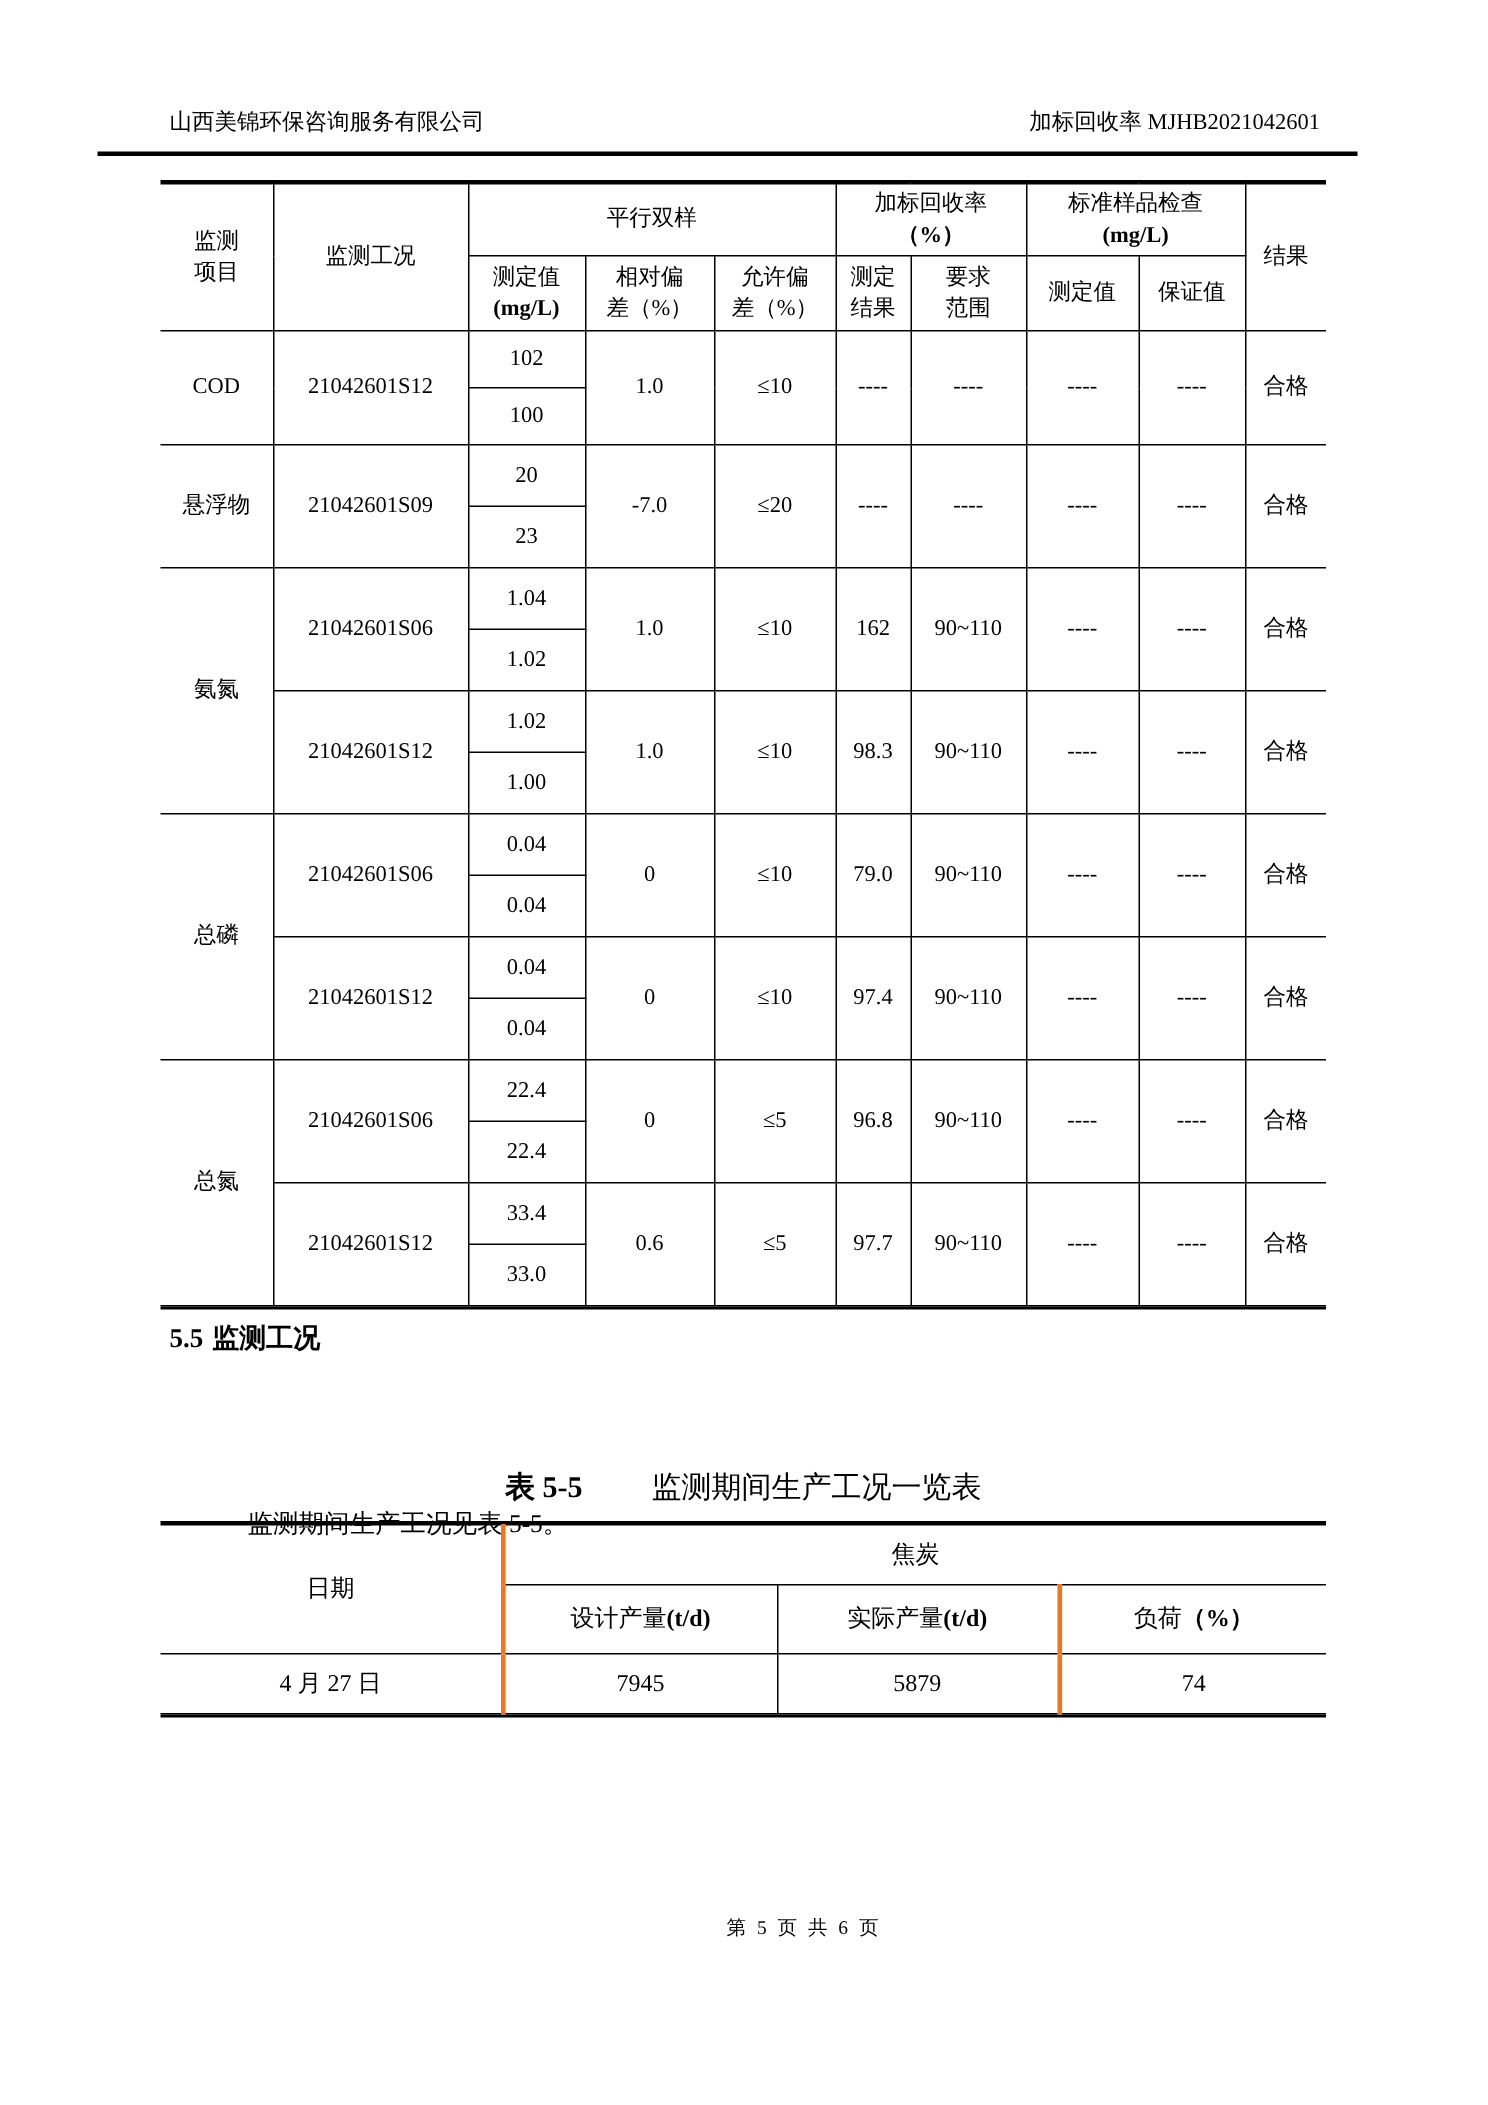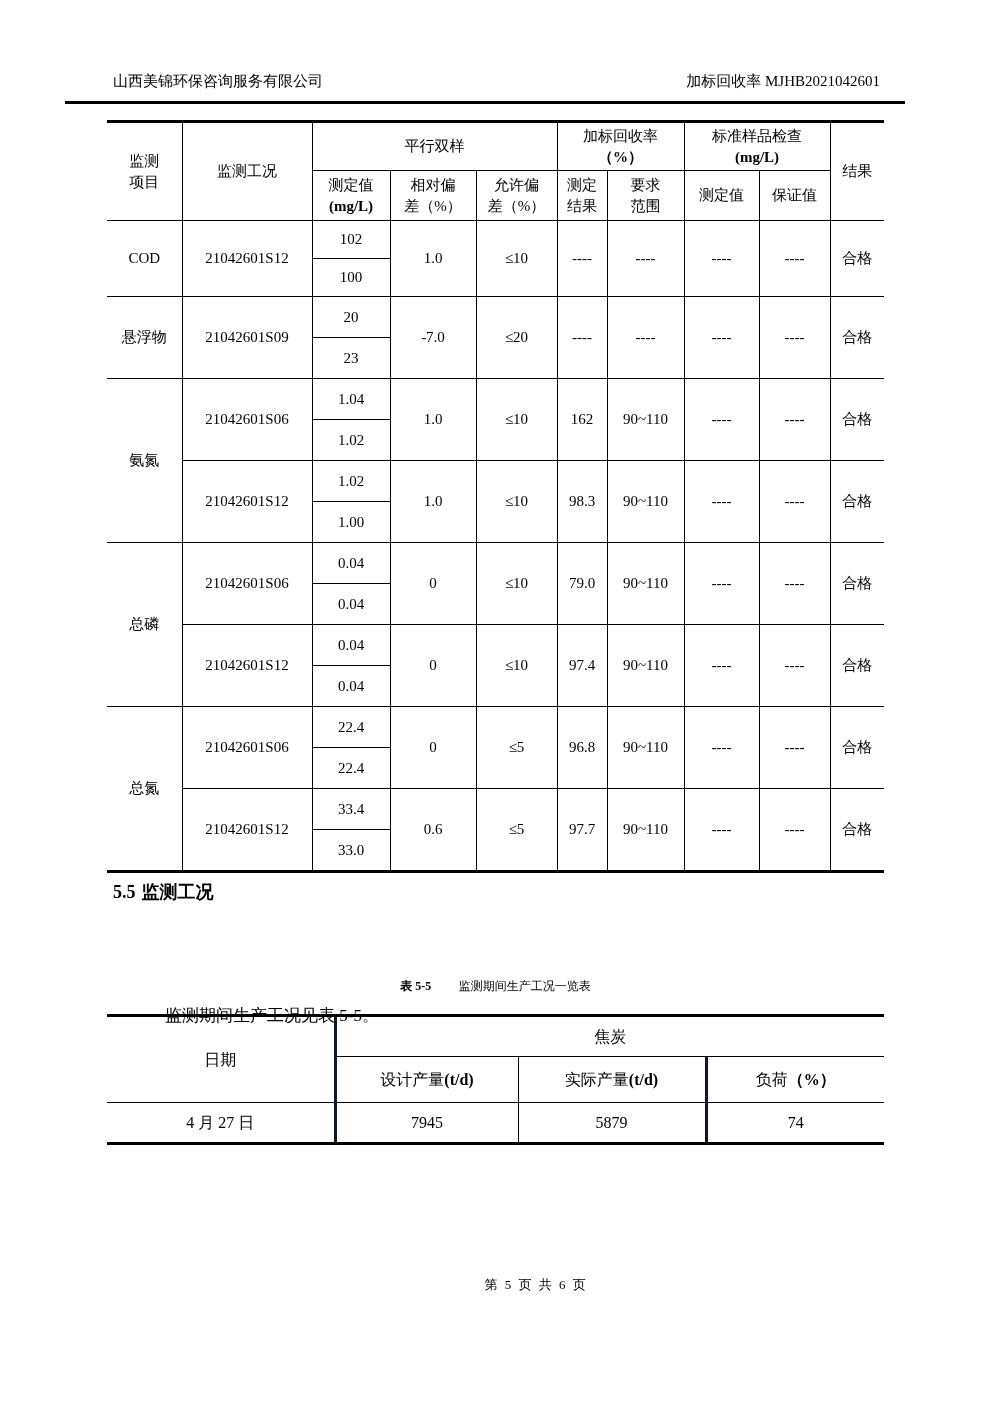--- a/index.html
+++ b/index.html
@@ -17,34 +17,34 @@
   .t1wrap{ top:120px; left:107px; }
   .t2wrap{ top:1014px; left:107px; }
 
   table{ border-collapse:collapse; table-layout:fixed; }
   .t1{ width:777px; font-size:15px; }
   .t2{ width:777px; font-size:16px; }
   td{ border:1px solid #000; text-align:center; vertical-align:middle;
       padding:0 2px; line-height:1.35; }
   .no-l{ border-left:none; }
   .no-r{ border-right:none; }
-  .bl3{ border-left:3px solid #0f172a; }
+  .bl3{ border-left:3px solid #f97316; }
   .pl{ white-space:pre-line; }
   .l{ display:block; }
   .bu{ font-weight:bold; }
 
   .rh1{ height:48px; } .rh2{ height:50px; }
   .rs{ height:38px; }  .rt{ height:41px; }
   .r2a{ height:40px; } .r2b{ height:46px; } .r2c{ height:40px; }
 
   .sec{ position:absolute; top:880px; left:113px; font-size:18px; font-weight:bold; }
   .sec .num{ margin-right:6px; }
   .para{ position:absolute; top:979px; left:113px; width:767px; font-size:17px;margin-top:25px; }
   .para .ind{ display:inline-block; width:52px; }
-  .t2cap{ position:absolute; top:978px; left:107px; width:777px; text-align:center; font-size:12px; }
+  .t2cap{ position:absolute; top:978px; left:107px; width:777px; text-align:center; font-size:20px; }
   .t2cap .cap-label{ font-weight:bold; margin-right:2.3em; }
   .footer{ position:absolute; top:1276px; left:0; width:992px; text-align:center;
            font-size:13px; letter-spacing:2px;margin-left:40px; }
 </style>
 </head>
 <body>
 
 <div class="hdr-row">
   <span>山西美锦环保咨询服务有限公司</span>
   <span>加标回收率 MJHB2021042601</span>

